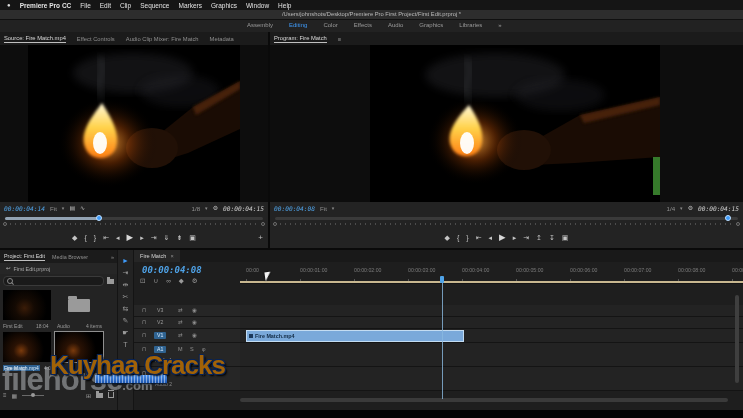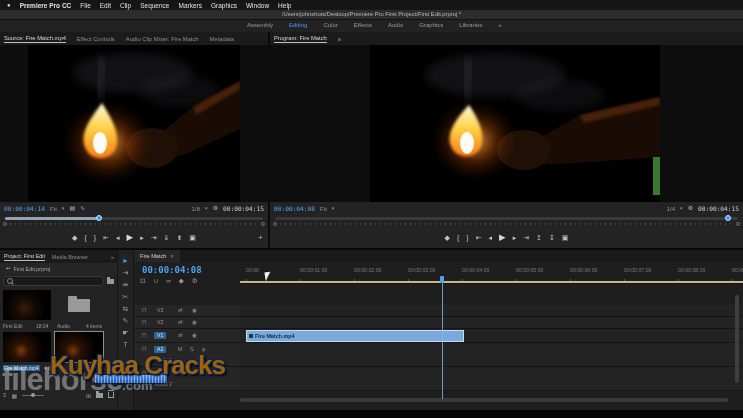--- a/index.html
+++ b/index.html
@@ -1,20 +1,20 @@
 <!DOCTYPE html>
 <html><head>
 <meta charset="utf-8">
 <style>
   html,body{margin:0;padding:0;background:#000;}
   #app{position:relative;width:743px;height:418px;background:#0a0a0a;overflow:hidden;
        font-family:"Liberation Sans","DejaVu Sans",sans-serif;color:#ccc;
        -webkit-font-smoothing:antialiased;}
   .abs{position:absolute;}
-  .mono{font-family:"DejaVu Sans Mono","Liberation Mono",monospace;}
+  .mono{font-family:"DejaVu Sans Mono","Liberation Mono",monospace;font-style:italic;}
   .ic{font-family:"DejaVu Sans",sans-serif;line-height:1;color:#b8b8b8;}
   .dim{color:#8f8f8f;}
   
   #menubar{left:0;top:0;width:743px;height:10px;background:#151515;display:flex;align-items:center;gap:9px;padding-left:7px;font-size:6.5px;color:#e3e3e3;}
   #menubar .apple{font-size:6px;color:#ddd;}
   #menubar .app-name{font-weight:bold;}
   #titlebar{left:0;top:10px;width:743px;height:9px;background:#2d2d2d;border-bottom:1px solid #101010;}
   .tl{width:4px;height:4px;border-radius:50%;display:inline-block;margin-right:2px;}
   #titlebar .lights{position:absolute;left:3px;top:2px;}
   #titlebar .path{position:absolute;left:0;right:0;top:1px;text-align:center;font-size:5.8px;color:#b9b9b9;}

